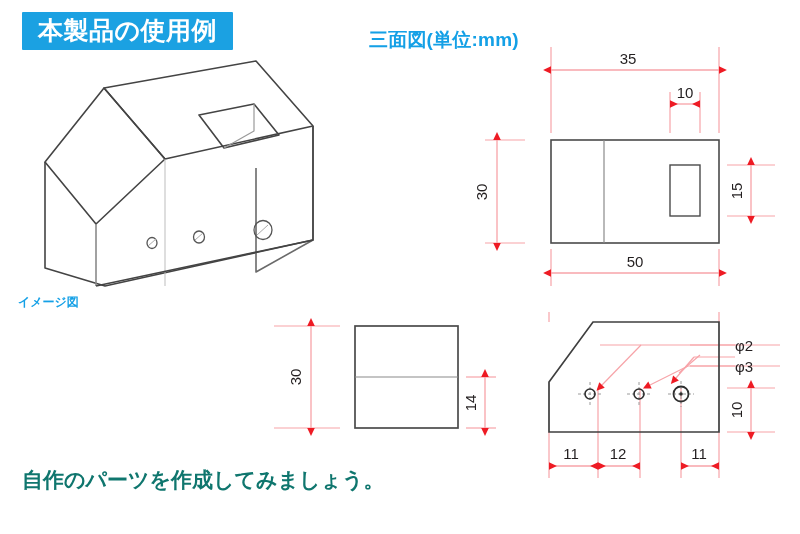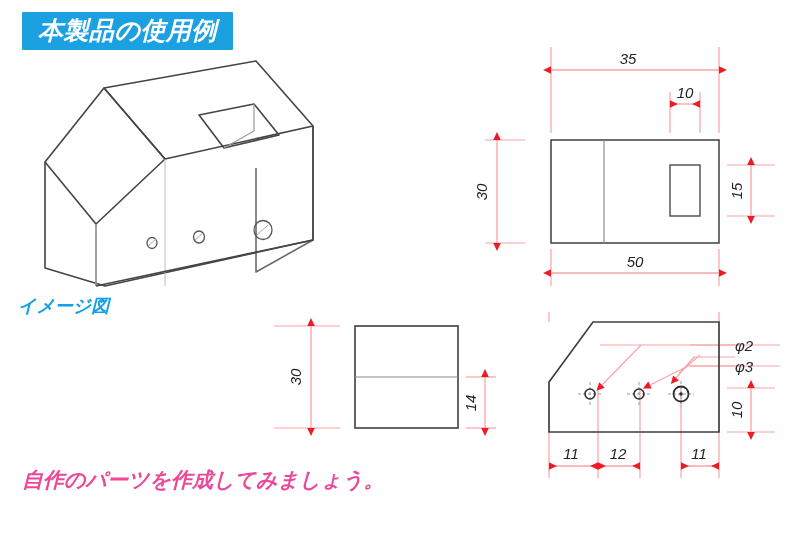--- a/index.html
+++ b/index.html
@@ -1,64 +1,65 @@
 <!DOCTYPE html>
 <html><head>
 <meta charset="utf-8">
 <style>
   html,body{margin:0;padding:0;background:#ffffff;}
   body{
     width:800px;height:534px;position:relative;overflow:hidden;
     font-family:"Liberation Sans","DejaVu Sans",sans-serif;
     color:#231f20;
   }
-  #stage{position:absolute;left:0;top:0;width:709px;height:534px;font-style:italic;}
+  #stage{position:absolute;left:0;top:0;width:709px;height:534px;}
 
   
   .title-banner{
     position:absolute;left:22px;top:12px;
     background:#1ba1e2;
     padding:5px 16px 7px 16px;
     border-radius:1px;
   }
   .title-banner span{
     color:#ffffff;font-weight:bold;font-size:25px;line-height:1.05;
     letter-spacing:0.5px;white-space:nowrap;
   }
   .sanmen-title{
     position:absolute;left:369px;top:27px;
     color:#14a0e6;font-weight:bold;font-size:19px;white-space:nowrap;
     letter-spacing:0.2px;
   }
   .image-caption{
     position:absolute;left:18px;top:294px;
-    color:#14a0e6;font-weight:bold;font-size:18px;white-space:nowrap;
+    color:#14a0e6;font-weight:bold;font-size:12px;white-space:nowrap;
   }
   .footer-text{
     position:absolute;left:22px;top:467px;
-    color:#ec4899;font-weight:bold;font-size:21px;line-height:1.28;
+    color:#0f766e;font-weight:bold;font-size:21px;line-height:1.28;
     white-space:nowrap;
   }
   .footer-text div{white-space:nowrap;}
 
   svg{position:absolute;left:0;top:0;overflow:visible;}
   .dimtxt{
     font-family:"Liberation Sans","DejaVu Sans",sans-serif;
     font-size:15px;fill:#231f20;
   }
 </style>
 </head>
 <body>
 
 <div id="stage">
 
   <div class="title-banner">
     <span>本製品の使用例</span>
   </div>
 
+  <div class="sanmen-title">三面図(単位:mm)</div>
 
   <div class="image-caption">イメージ図</div>
 
   <div class="footer-text">
     <div>自作のパーツを作成してみましょう。</div>
   </div>
 
   <svg width="800" height="534">
     <g fill="none" stroke="#444444" stroke-width="1.6" stroke-linejoin="round">
 

